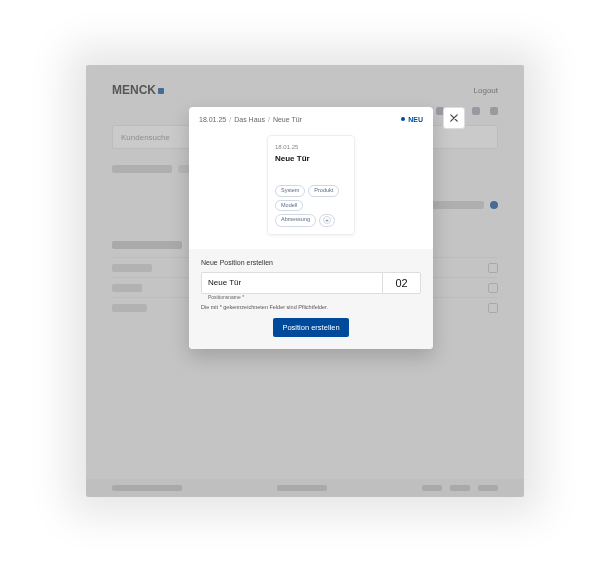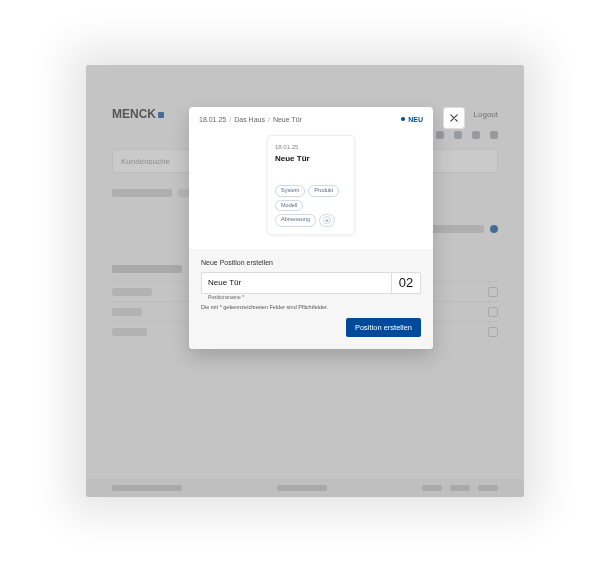--- a/index.html
+++ b/index.html
@@ -31,21 +31,20 @@
     border-radius:2px;
   }
 
   
   .backdrop{
     position:absolute;inset:0;
     padding:14px 26px 6px 26px;
     filter:blur(0.5px);
     opacity:0.65;
     user-select:none;
-    margin-top:24px;
   }
   .topbar{display:flex;justify-content:space-between;align-items:center;height:22px;}
   .logo{font-weight:bold;font-size:12px;color:#222;}
   .logo-dot{display:inline-block;width:6px;height:6px;background:var(--brand);border-radius:1px;margin-left:2px;vertical-align:middle;}
   .logout{font-size:8px;color:#555;}
   .top-icons{display:flex;gap:10px;align-items:center;margin-top:6px;justify-content:flex-end;}
   .top-icons span{width:8px;height:8px;background:#9aa3af;border-radius:2px;display:inline-block;}
 
   .searchbar{
     margin-top:10px;height:24px;background:#ffffffbb;border:1px solid #e0e0e0;border-radius:2px;
@@ -132,25 +131,25 @@
   .field-row{display:flex;align-items:stretch;gap:0;margin-bottom:2px;}
   .field-name{
     flex:1;position:relative;background:#fff;border:1px solid #ddd;border-right:none;
     border-radius:2px 0 0 2px;height:22px;display:flex;align-items:center;padding:0 6px;
   }
   .field-name .val{font-size:8px;color:#111;}
   .field-name .lbl{
     position:absolute;left:6px;bottom:-7px;font-size:5px;color:#666;background:transparent;
   }
   .field-num{
-    width:30px;background:#fff;border:1px solid #ddd;border-radius:0 2px 2px 0;
-    height:22px;display:flex;align-items:center;justify-content:center;font-size:13px;color:#111;
+    width:39px;background:#fff;border:1px solid #ddd;border-radius:0 2px 2px 0;
+    height:22px;display:flex;align-items:center;justify-content:center;font-size:11px;color:#111;
   }
   .hint{font-size:5.5px;color:#555;margin-top:10px;}
-  .actions{display:flex;justify-content:flex-end;margin-top:8px;}
+  .actions{display:flex;justify-content:center;margin-top:8px;}
   .primary-btn{
     background:var(--brand);color:#fff;border:none;border-radius:2px;
     font-size:7.5px;padding:5px 9px;cursor:pointer;
   }
 </style>
 </head>
 <body>
 
 <div class="stage">
 

